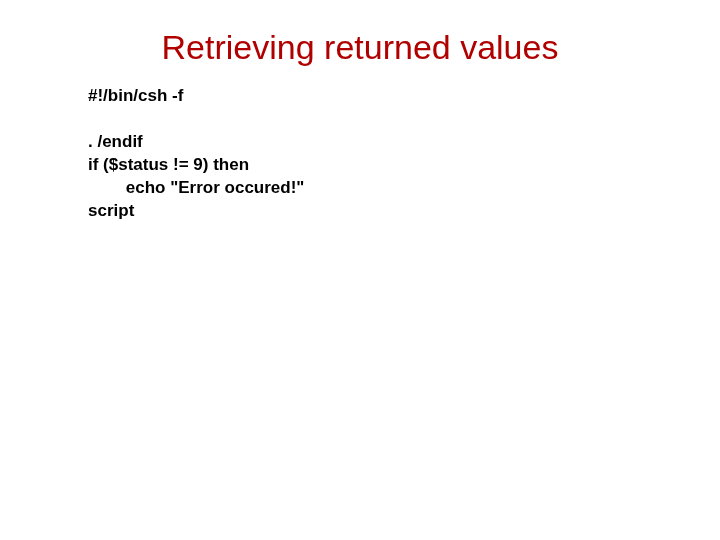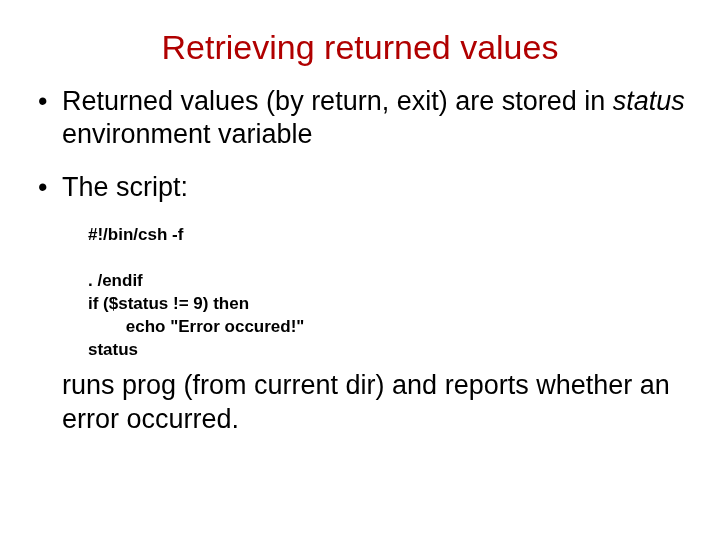--- a/index.html
+++ b/index.html
@@ -60,31 +60,22 @@
     margin: 8px 0 0 30px;
   }
 </style>
 </head>
 <body>
 
 <div class="slide">
 
   <h1 class="title">Retrieving returned values</h1>
 
-  <ul class="bullets">
-    <li>
-      <span>Returned values (by return, exit) are stored in </span><span class="status-word">status</span><span> environment variable</span>
-    </li>
-    <li>
-      <span>The script:</span>
-    </li>
-  </ul>
 
   <div class="code"><span>#!/bin/csh -f</span>
 
 <span>. /endif</span>
 <span>if ($status != 9) then</span>
 <span>        echo "Error occured!"</span>
-<span>status</span></div>
+<span>script</span></div>
 
-  <div class="closing">runs prog (from current dir) and reports whether an error occurred.</div>
 
 </div>
 
 </body></html>

